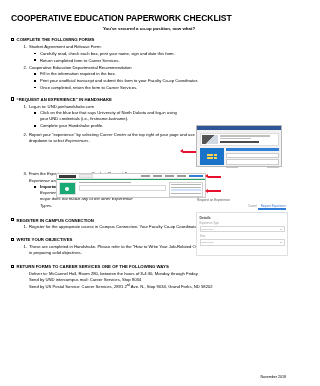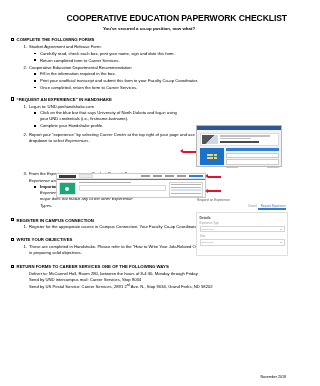--- a/index.html
+++ b/index.html
@@ -7,21 +7,21 @@
     width:298px; height:386px;
     background:#ffffff;
     font-family:"Liberation Sans", sans-serif;
     color:#000000;
     overflow:hidden;
     position:relative;
   }
   .page { padding:12px 11px 0 11px; box-sizing:border-box; width:298px; height:386px; position:relative; }
 
   .title {
-    text-align:right;
+    text-align:left;
     font-size:8.6px;
     font-weight:bold;
     letter-spacing:-0.1px;
     margin:2px 0 0 0;
     line-height:1.15;
   }
   .subtitle {
     text-align:center;
     font-size:4.4px;
     font-weight:bold;

